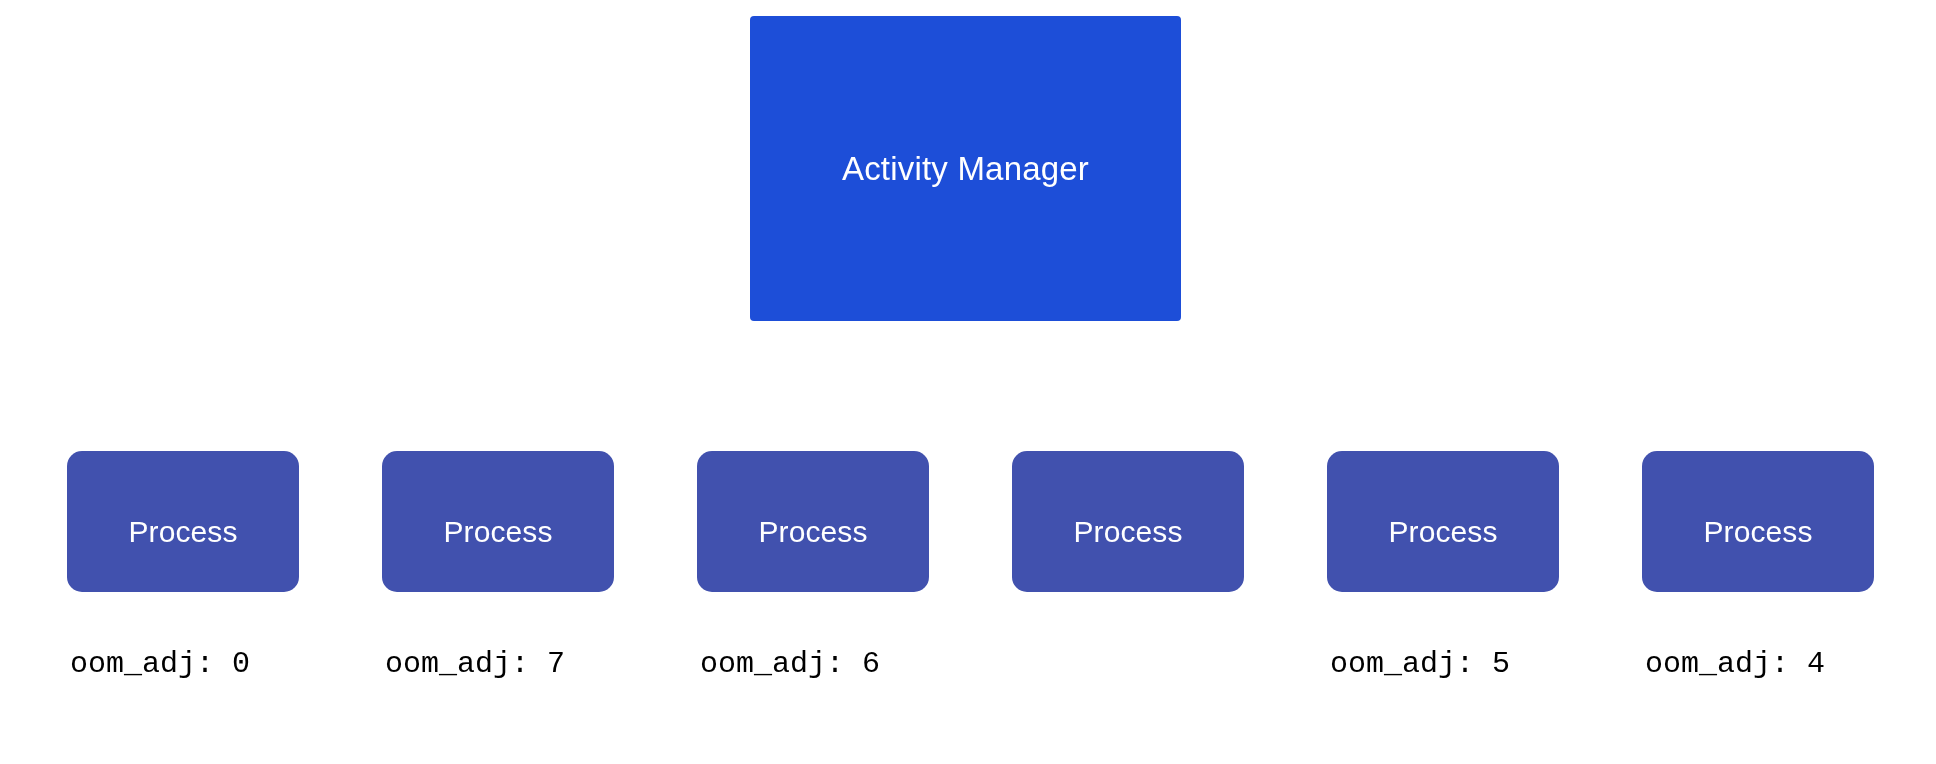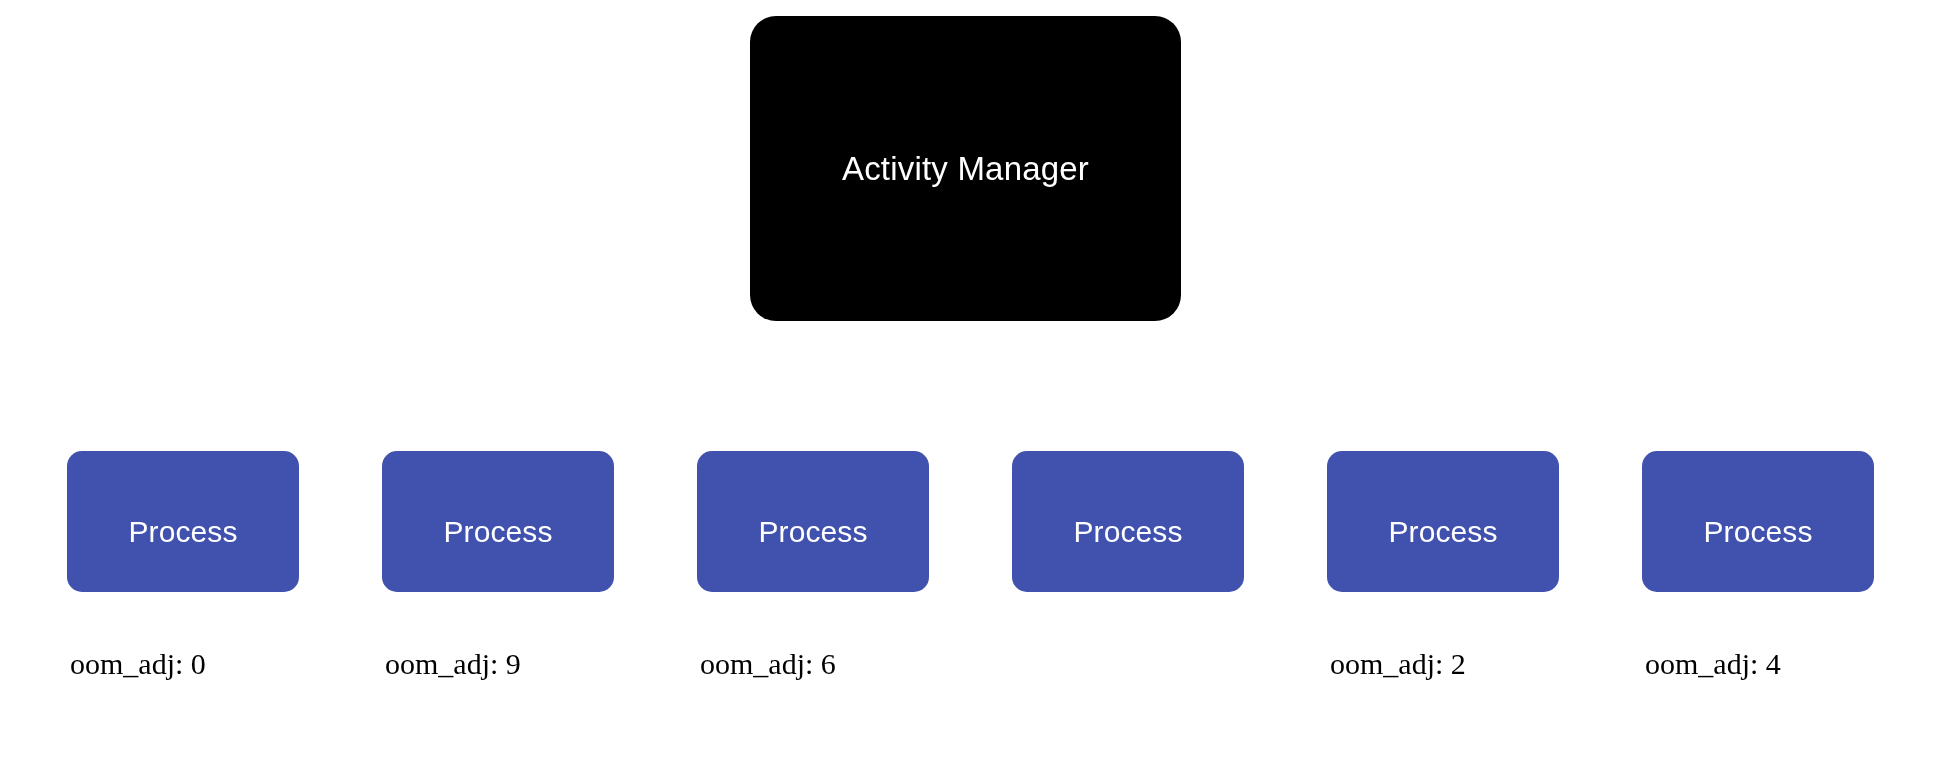--- a/index.html
+++ b/index.html
@@ -18,22 +18,22 @@
     background: #ffffff;
     overflow: hidden;
   }
   
   .manager-node {
     position: absolute;
     left: 750px;
     top: 16px;
     width: 431px;
     height: 305px;
-    background: #000000;
-    border-radius: 26px;
+    background: #1d4ed8;
+    border-radius: 4px;
     display: flex;
     align-items: center;
     justify-content: center;
     box-sizing: border-box;
   }
   .manager-label {
     color: #ffffff;
     font-family: "Liberation Sans", sans-serif;
     font-size: 33px;
     font-weight: 400;
@@ -70,21 +70,21 @@
     font-size: 30px;
     font-weight: 400;
     letter-spacing: 0.1px;
     white-space: nowrap;
     margin-top: 21px;
   }
   .oom-label {
     margin-top: 56px;
     padding-left: 3px;
     color: #000000;
-    font-family: Liberation Serif, serif;
+    font-family: Liberation Mono, monospace;
     font-size: 30px;
     font-weight: 400;
     line-height: 32px;
     white-space: pre;
   }
 </style>
 </head>
 <body>
 
 <div id="canvas">
@@ -99,41 +99,41 @@
       <div class="process-node">
         <span class="process-label">Process</span>
       </div>
       <div class="oom-label">oom_adj: 0</div>
     </div>
 
     <div class="process-group" style="left:382px;">
       <div class="process-node">
         <span class="process-label">Process</span>
       </div>
-      <div class="oom-label">oom_adj: 9</div>
+      <div class="oom-label">oom_adj: 7</div>
     </div>
 
     <div class="process-group" style="left:697px;">
       <div class="process-node">
         <span class="process-label">Process</span>
       </div>
       <div class="oom-label">oom_adj: 6</div>
     </div>
 
     <div class="process-group" style="left:1012px;">
       <div class="process-node">
         <span class="process-label">Process</span>
       </div>
     </div>
 
     <div class="process-group" style="left:1327px;">
       <div class="process-node">
         <span class="process-label">Process</span>
       </div>
-      <div class="oom-label">oom_adj: 2</div>
+      <div class="oom-label">oom_adj: 5</div>
     </div>
 
     <div class="process-group" style="left:1642px;">
       <div class="process-node">
         <span class="process-label">Process</span>
       </div>
       <div class="oom-label">oom_adj: 4</div>
     </div>
 
   </div>

